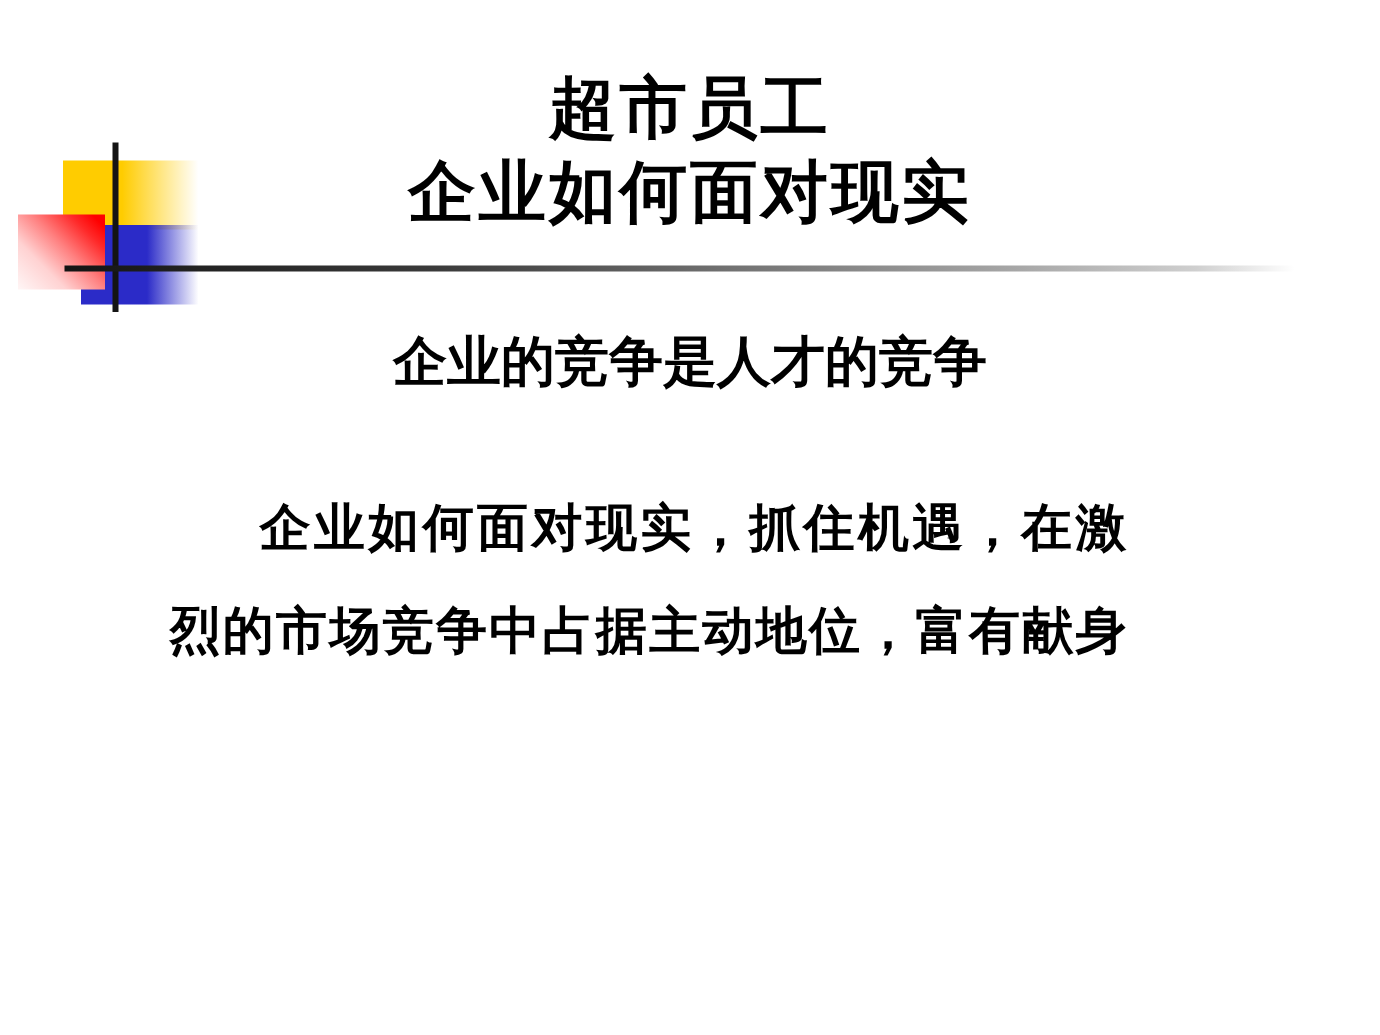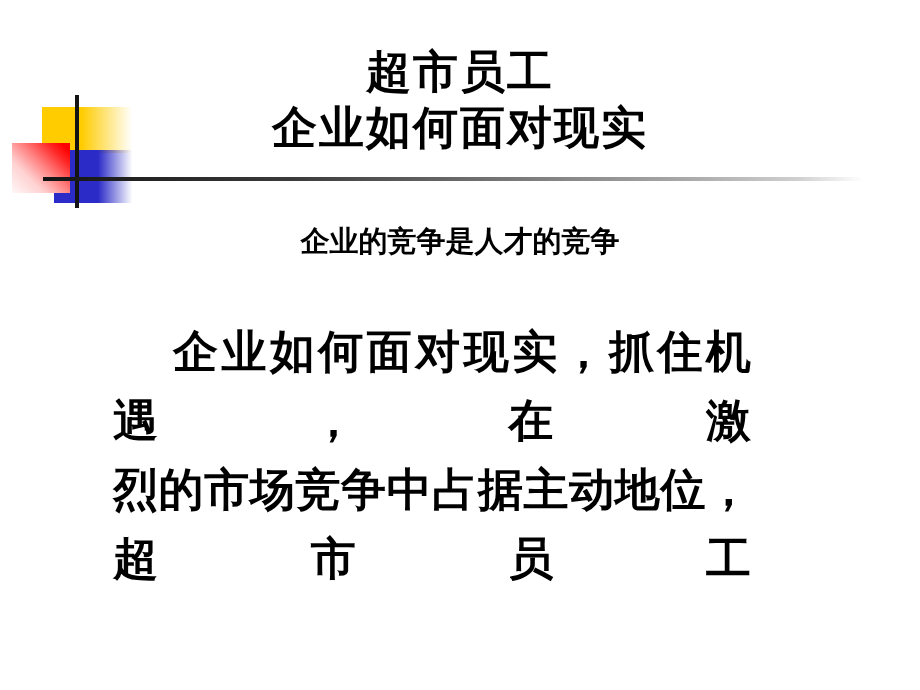--- a/index.html
+++ b/index.html
@@ -41,25 +41,25 @@
     margin:0;box-sizing:border-box;
     text-align:center;
     font-size:45px;line-height:56px;font-weight:bold;
     letter-spacing:2px;white-space:nowrap;
   }
   .title-line{display:block;}
   .subtitle{
     position:absolute;top:217px;left:0;width:100%;
     margin:0;
     text-align:center;
-    font-size:29px;line-height:48px;font-weight:bold;
+    font-size:36px;line-height:48px;font-weight:bold;
   }
   .bodytext{
     position:absolute;left:113px;top:318px;width:638px;
-    font-size:45px;line-height:69px;font-weight:bold;
+    font-size:34px;line-height:69px;font-weight:bold;
   }
   .body-line{text-align:justify;}
   .just-last{text-align-last:justify;}
   .indent{text-indent:60px;}
 </style>
 </head>
 <body>
 
 <div class="slide">
 
@@ -73,16 +73,16 @@
 
   <h1 class="title">
     <span class="title-line">超市员工</span>
     <span class="title-line">企业如何面对现实</span>
   </h1>
 
   <h2 class="subtitle">企业的竞争是人才的竞争</h2>
 
   <div class="bodytext">
     <div class="body-line just-last indent">企业如何面对现实，抓住机遇，在激</div>
-    <div class="body-line just-last">烈的市场竞争中占据主动地位，超市员工</div>
+    <div class="body-line just-last">烈的市场竞争中占据主动地位，富有献身</div>
   </div>
 
 </div>
 
 </body></html>

